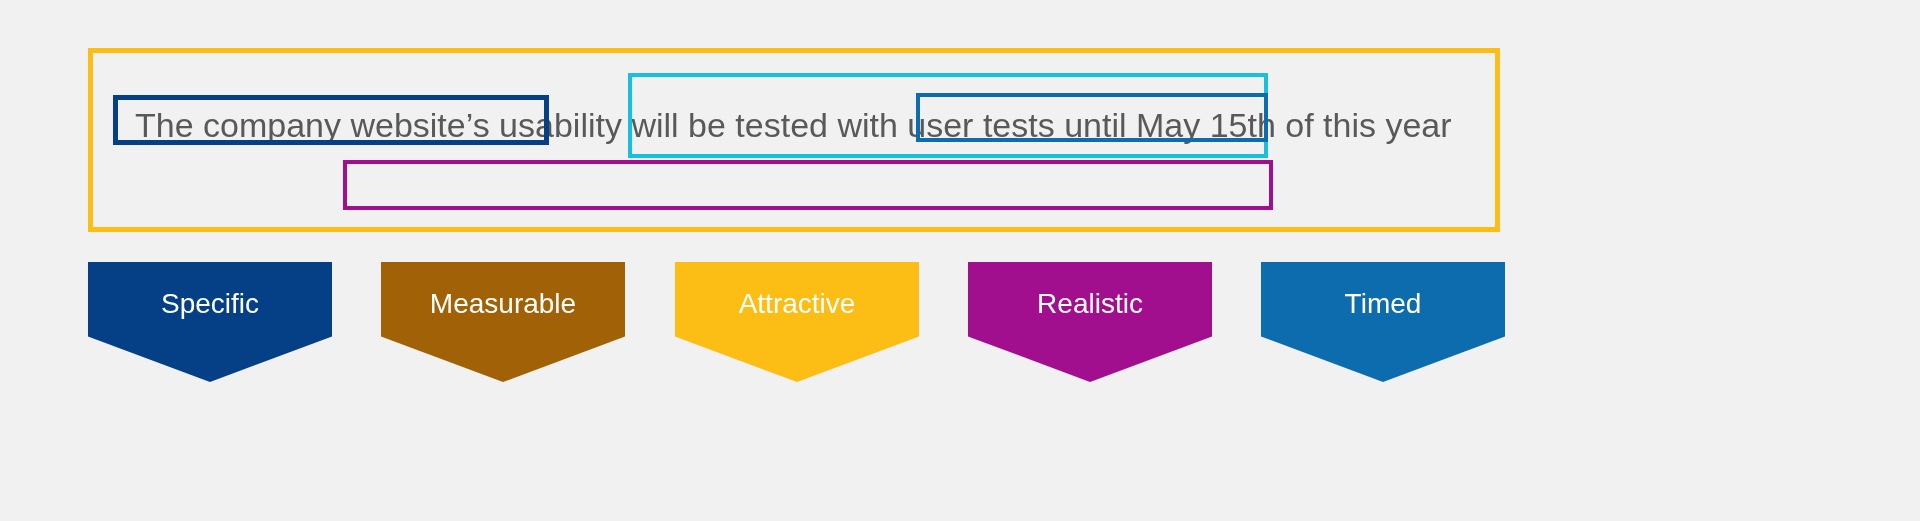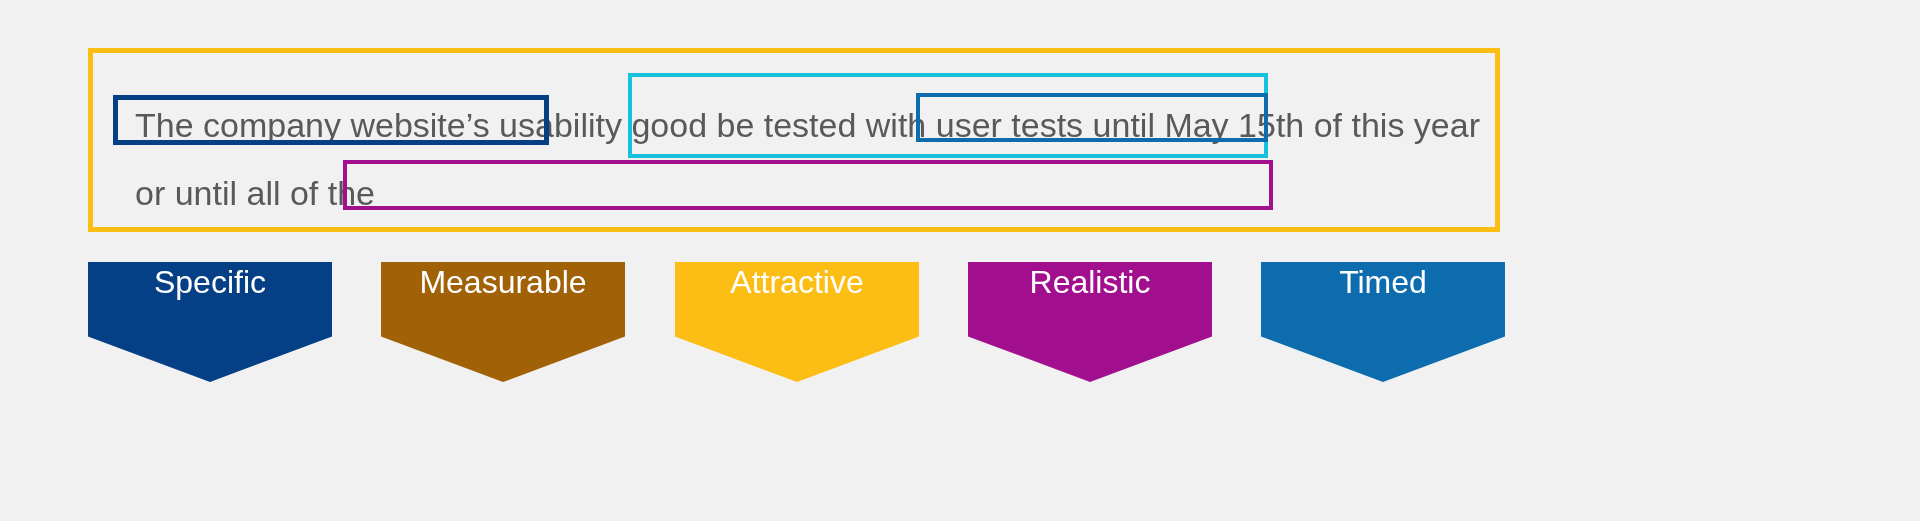--- a/index.html
+++ b/index.html
@@ -102,48 +102,47 @@
     width: 244px;
     height: 120px;
     -webkit-clip-path: polygon(0 0, 100% 0, 100% 62%, 50% 100%, 0 62%);
     clip-path: polygon(0 0, 100% 0, 100% 62%, 50% 100%, 0 62%);
     display: flex;
     align-items: flex-start;
     justify-content: center;
   }
   .chev-label {
     color: #ffffff;
-    font-size: 32px;
+    font-size: 28px;
     line-height: 1;
-    margin-top: 4px;
+    margin-top: 28px;
     white-space: nowrap;
   }
   #chev-0 { left: 88px;   width: 244px; }
   #chev-1 { left: 381px;  width: 244px; }
   #chev-2 { left: 675px;  width: 244px; }
   #chev-3 { left: 968px;  width: 244px; text-align: right; }
   #chev-4 { left: 1261px; width: 244px; }
 </style>
 </head>
 <body style="background: rgb(241, 241, 241);">
 
 <div id="goal-frame" style="border-color: rgb(252, 189, 20);">
 
   <div class="goal-line" id="goal-line-1" style="color: rgb(89, 89, 89);">
     <div class="line-inner">
       <span class="seg">The company website’s usability</span>
-      <span class="seg"> good be </span>
+      <span class="seg"> will be </span>
       <span class="seg">tested with user tests </span>
       <span class="seg">until May 15th of this year</span>
     </div>
   </div>
 
   <div class="goal-line" id="goal-line-2" style="color: rgb(89, 89, 89);">
     <div class="line-inner">
-      <span class="seg">or until all of the </span>
     </div>
   </div>
 
 </div>
 
 <div class="hl" id="hl-specific" style="border-color: rgb(5, 63, 133);"></div>
 <div class="hl" id="hl-measurable" style="border-color: rgb(23, 193, 222);"></div>
 <div class="hl" id="hl-timed" style="border-color: rgb(13, 108, 174);"></div>
 <div class="hl" id="hl-realistic" style="border-color: rgb(162, 15, 142);"></div>
 

